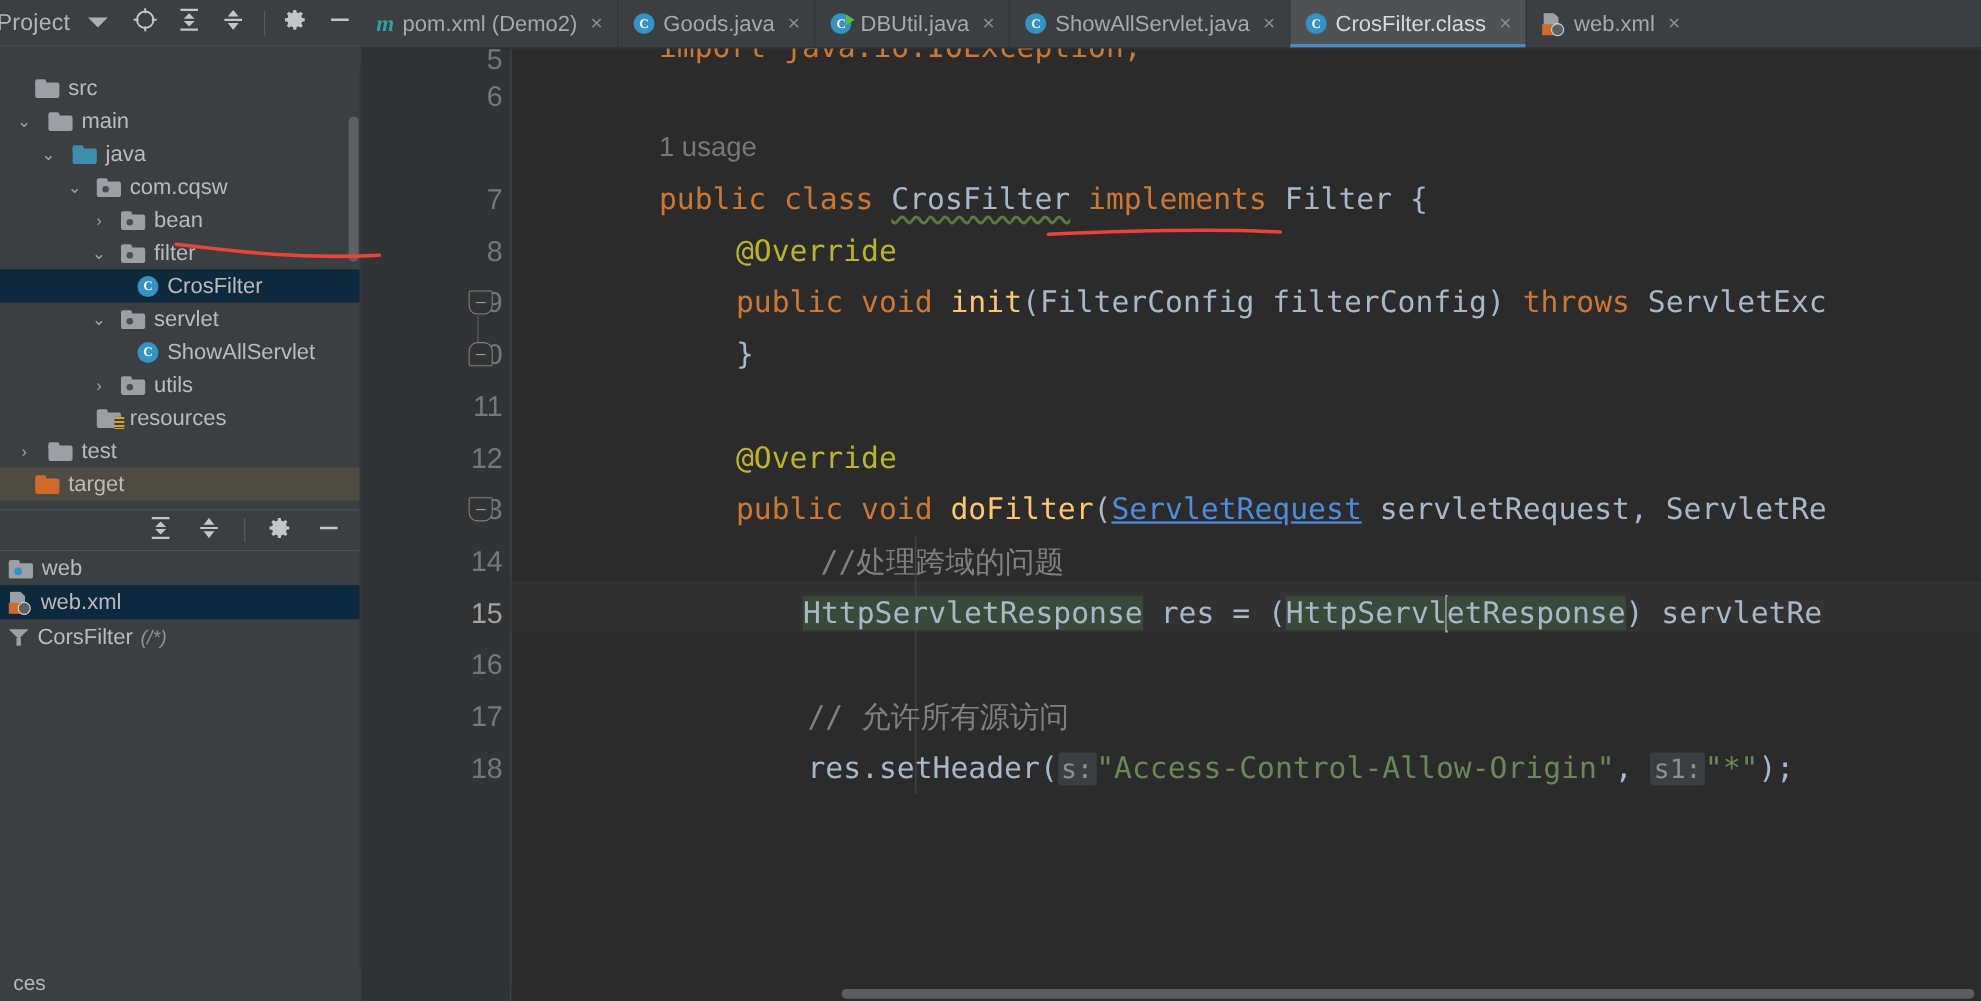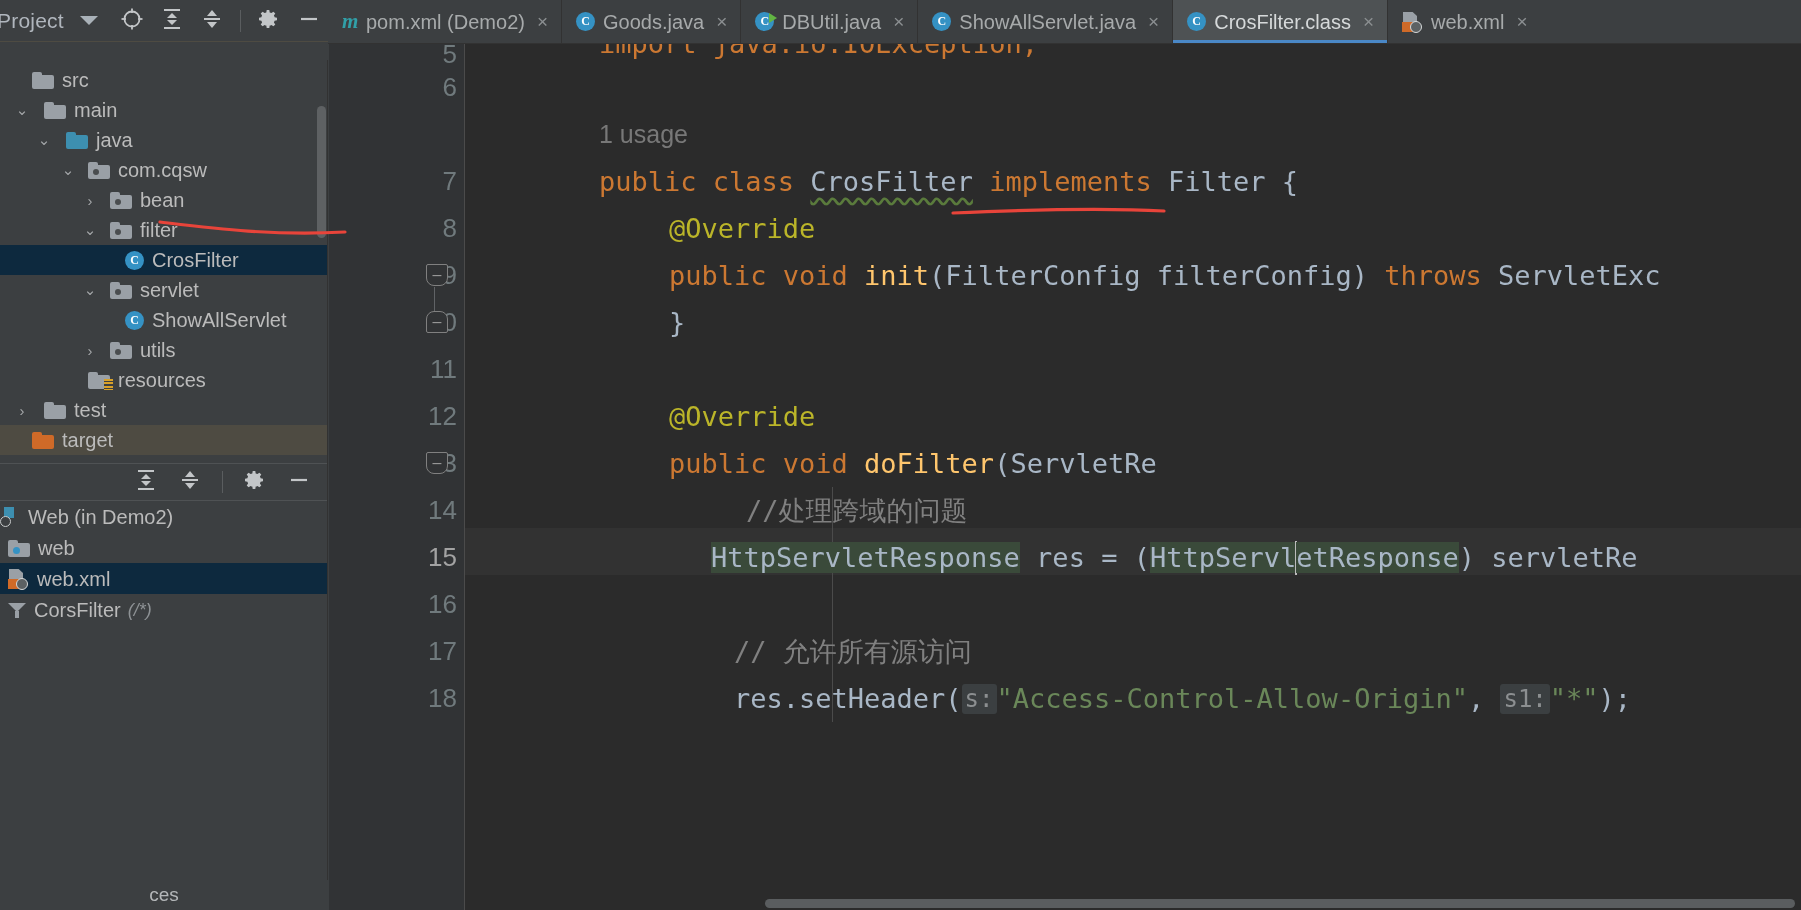--- a/index.html
+++ b/index.html
@@ -265,25 +265,25 @@
     position: absolute; left: 300px; top: 3px; height: 9px; width: 1030px;
     background: #5a5d5f; border-radius: 5px;
   }
   .sidebar-vscroll {
     position: absolute; right: 1px; top: 46px; width: 9px; height: 132px;
     background: #5e6163; border-radius: 5px;
   }
 
   
   .bottombar {
-    position: absolute; left: 0; bottom: 0;
+    position: absolute; left: 12px; bottom: 0;
     width: 328px; height: 30px;
     background: #3c3f41;
     display: flex; align-items: center;
-    color: #b4b7b9; font-size: 19px; justify-content: center;
+    color: #b4b7b9; font-size: 19px;
   }
 
   
   .annot { position: absolute; pointer-events: none; }
 </style>
 </head>
 <body>
 
 <div class="app">
 
@@ -535,28 +535,20 @@
         </svg>
       </span>
       <span>
         <svg width="24" height="24" viewBox="0 0 24 24">
           <line x1="4" y1="12" x2="20" y2="12" stroke="#c3c6c8" stroke-width="2.2"></line>
         </svg>
       </span>
     </div>
 
     <div>
-      <div class="row" style="height:31px">
-        <span class="spacer" style="width:0px"></span>
-        <span class="ico-webroot">
-            <span class="sq"></span>
-            <span class="gl"></span>
-          </span>
-        <span class="lbl">Web (in Demo2)</span>
-      </div>
       <div class="row" style="height:31px">
         <span class="spacer" style="width:8px"></span>
         <span class="fold webdir">
             <span class="tabtop"></span>
             <span class="body"></span>
           </span>
         <span class="lbl">web</span>
       </div>
       <div class="row sel" style="height:31px">
         <span class="spacer" style="width:8px"></span>
@@ -646,36 +638,36 @@
         <div class="txt" style="left:340px">
           <span class="ann">@Override</span>
         </div>
       </div>
 
       <div class="cline" style="height:47px">
         <div class="gutter">13</div>
 
         <div class="fold-minus cap-down" style="top:12px; left:97px">–</div>
         <div class="txt" style="left:340px">
-          <span class="kw">public void </span><span class="meth">doFilter</span><span class="cls">(</span><span class="cls">ServletRe</span>
+          <span class="kw">public void </span><span class="meth">doFilter</span><span class="cls">(</span><span class="lnk">ServletRequest</span><span class="cls"> servletRequest, </span><span class="cls">ServletRe</span>
         </div>
       </div>
 
       <div class="cline" style="height:47px">
         <div class="gutter">14</div>
         <div class="indent-guide"></div>
         <div class="txt" style="left:417px">
           <span class="cmt">//处理跨域的问题</span>
         </div>
       </div>
 
       <div class="cline" style="height:47px">
         <div class="gutter" style="color:#a3a3a3">15</div>
         <div class="indent-guide"></div>
-        <div class="txt" style="left:382px">
+        <div class="txt" style="left:401px">
           <span class="cls hl">HttpServletResponse</span><span class="cls"> res = (</span><span class="cls hl">HttpServl</span><span class="caret"></span><span class="cls hl">etResponse</span><span class="cls">) servletRe</span>
         </div>
       </div>
 
       <div class="cline" style="height:47px">
         <div class="gutter">16</div>
         <div class="indent-guide"></div>
       </div>
 
       <div class="cline" style="height:47px">

